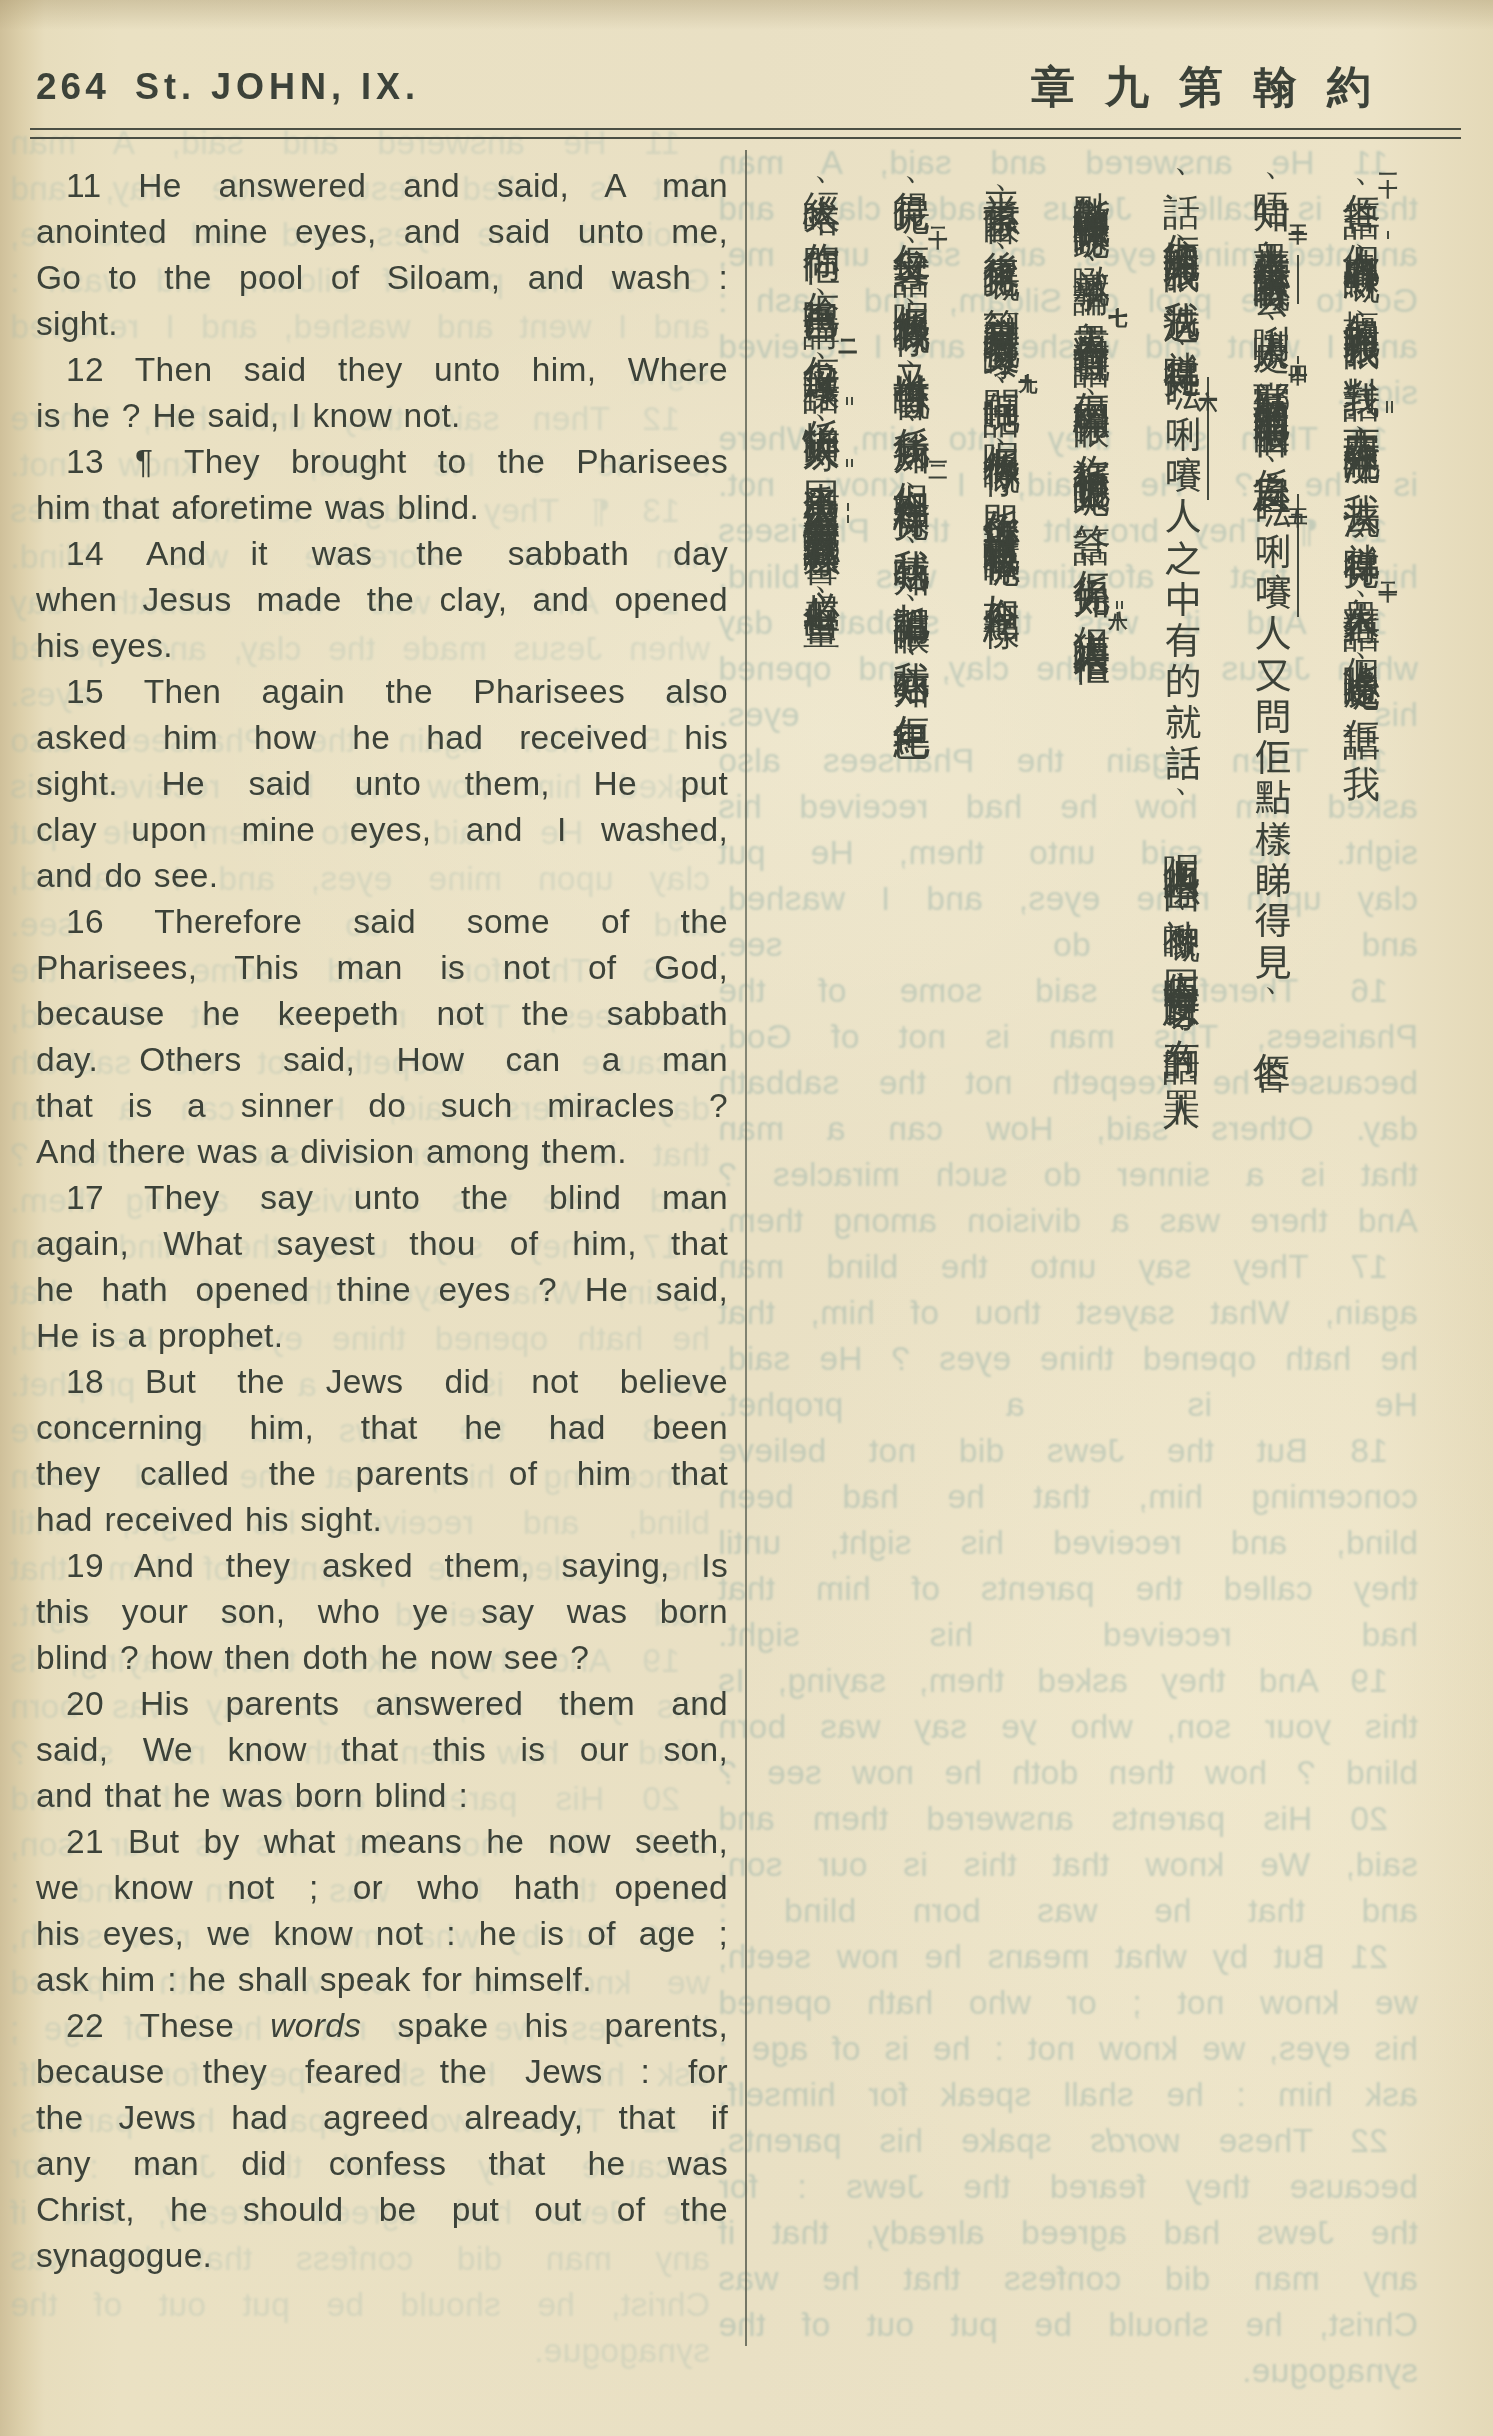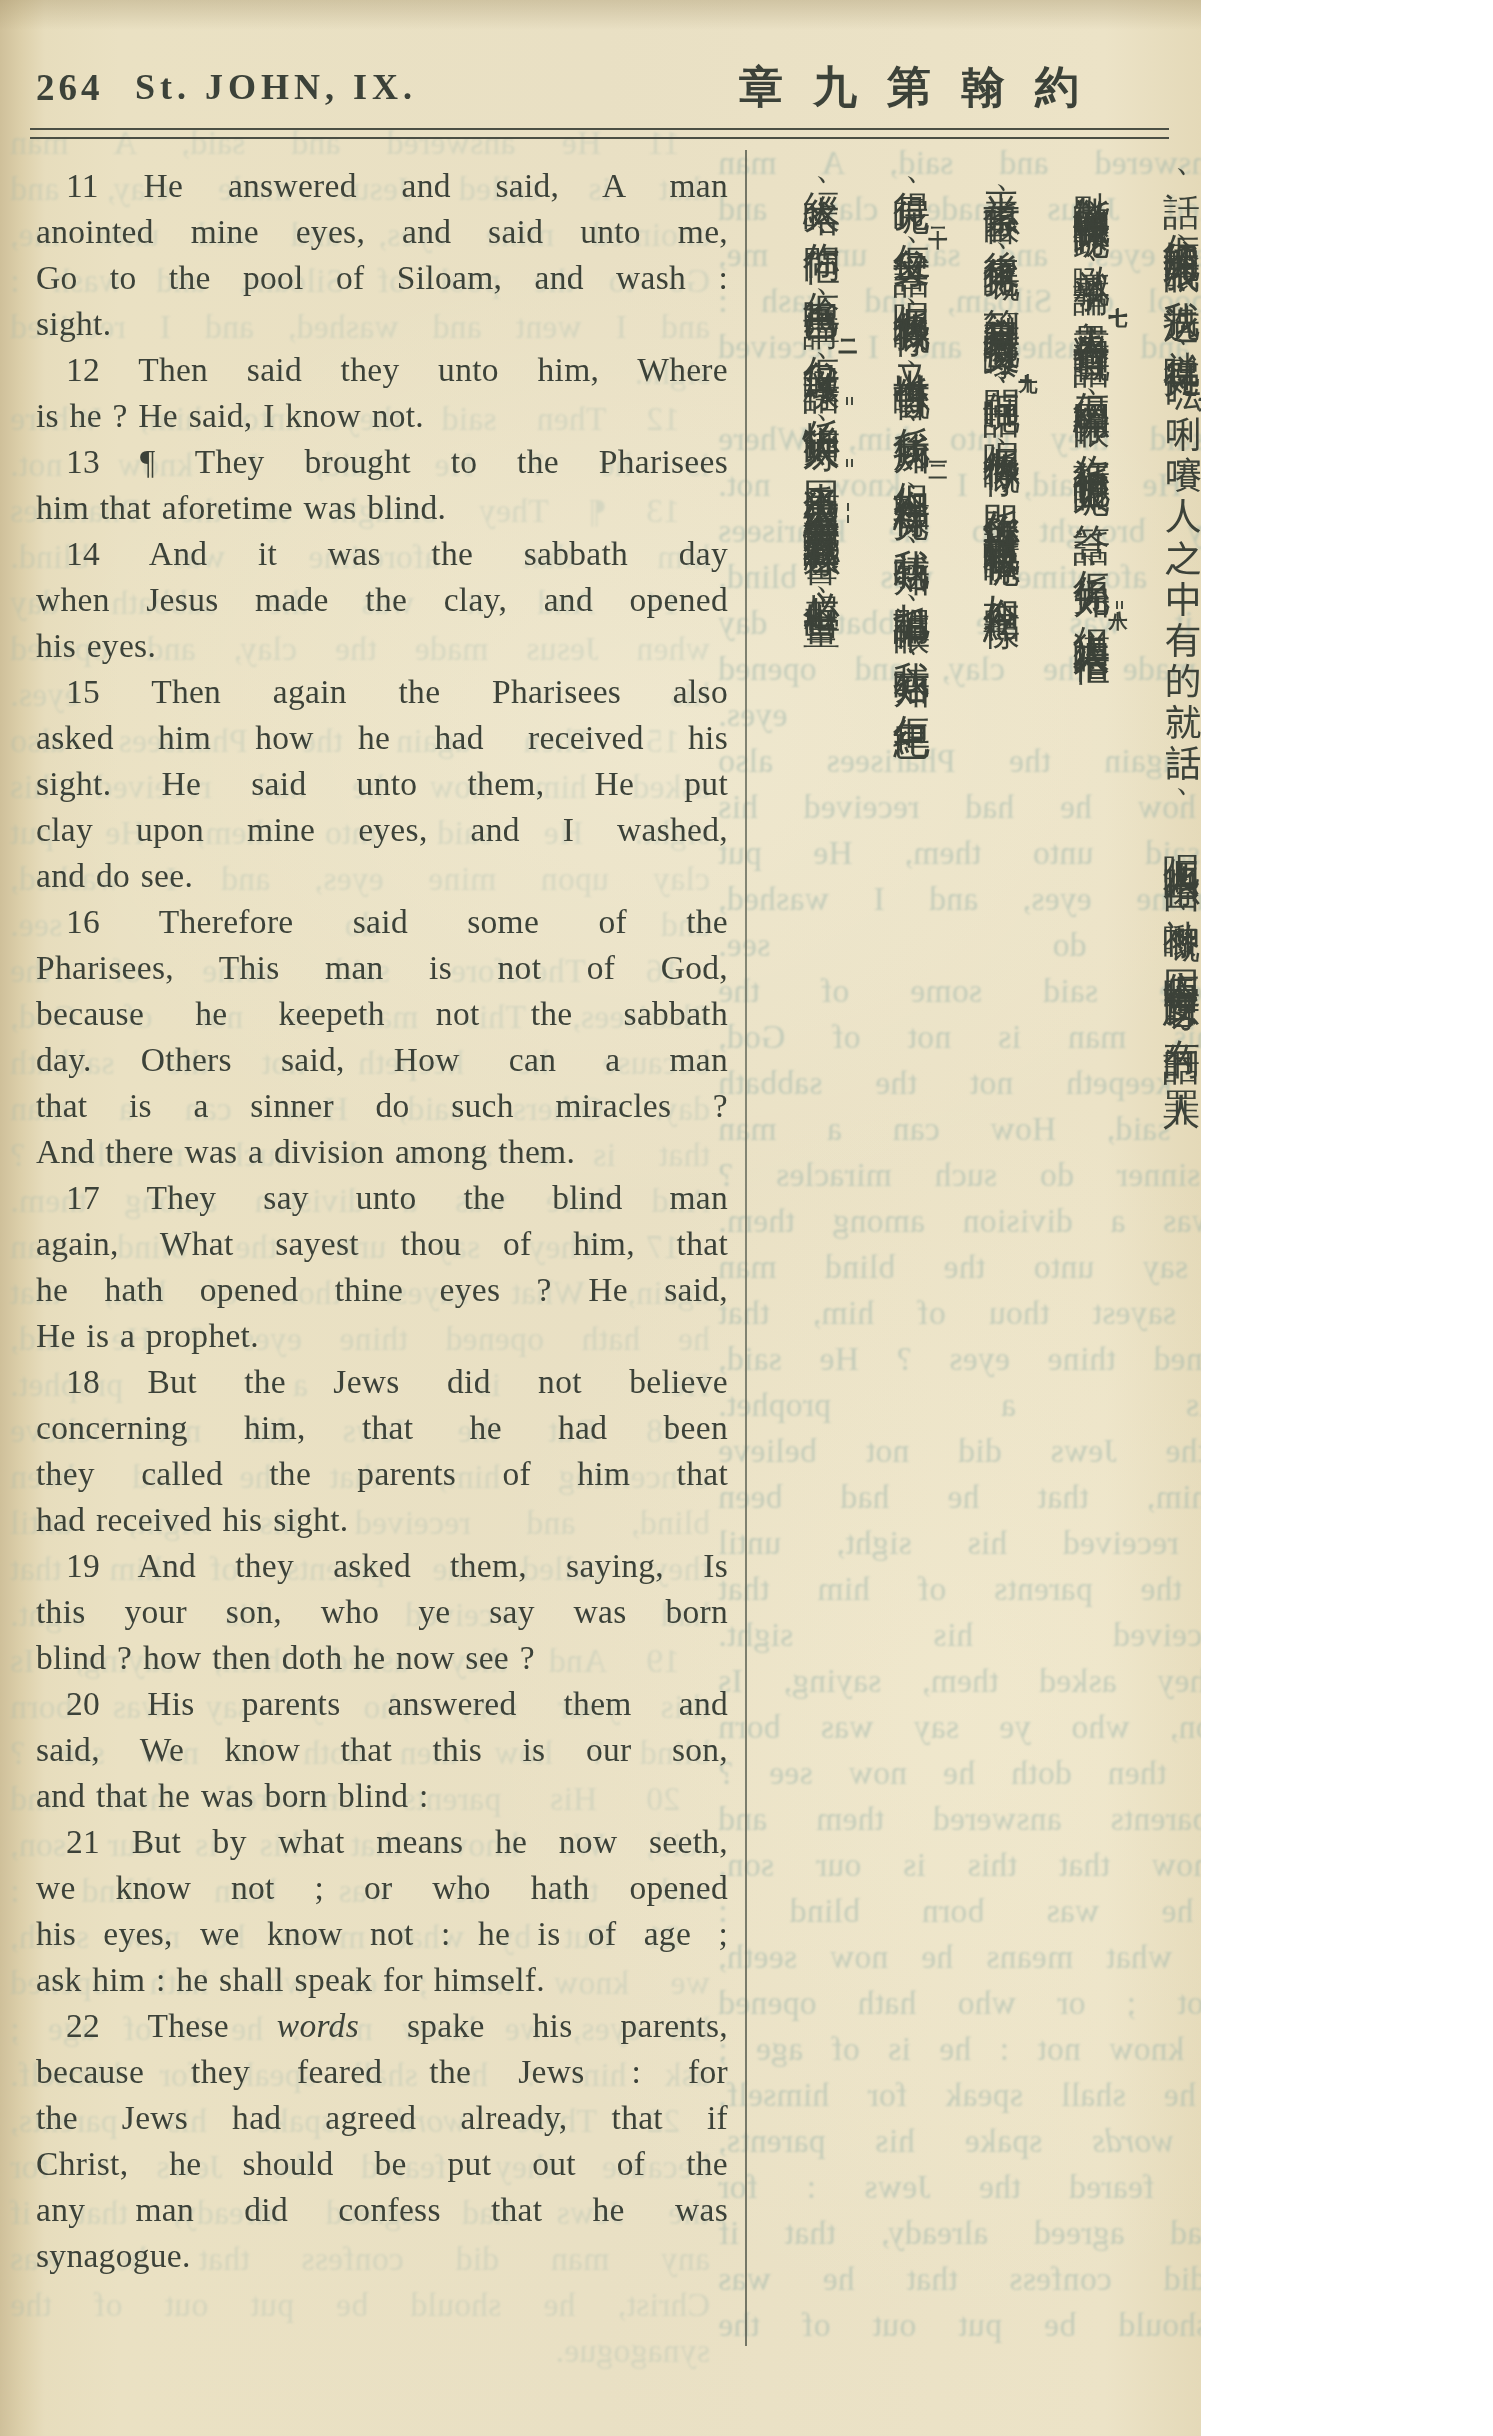--- a/index.html
+++ b/index.html
@@ -1,25 +1,25 @@
 <!DOCTYPE html>
 <html><head>
 <meta charset="utf-8">
 <style>
   html,body{margin:0;padding:0;}
   .page{
     position:relative;
-    width:1201px;height:2436px;
+    width:1493px;height:2436px;
     background:
       radial-gradient(ellipse 900px 700px at 55% 30%, rgba(255,252,235,.25), rgba(0,0,0,0) 70%),
       radial-gradient(ellipse 700px 900px at 80% 70%, rgba(250,244,220,.3), rgba(0,0,0,0) 70%),
       linear-gradient(90deg, #cfc09a 0px, #ddd0ab 22px, #e7ddbd 45px, #eae1c3 120px, #e9e0c4 50%, #ece3c7 92%, #e4d9b8 100%),
       #e9e0c4;
     overflow:hidden;
-    font-family:Liberation Serif, serif;
+    font-family:Liberation Sans, sans-serif;
     color:#3c4239;
   }
   .edge-top{position:absolute;left:0;top:0;width:100%;height:30px;
     background:linear-gradient(180deg, rgba(160,142,100,.35), rgba(160,142,100,0));}
   
   .header{position:absolute;left:0;top:58px;width:100%;height:60px;z-index:3;}
   .pgnum{position:absolute;left:36px;top:8px;font-size:37px;letter-spacing:4px;font-weight:bold;}
   .runtitle{position:absolute;left:135px;top:8px;font-size:36px;letter-spacing:5px;font-weight:bold;}
   .runtitle-cn{position:absolute;right:92px;top:0px;font-size:44px;letter-spacing:30px;font-weight:bold;white-space:nowrap;}
   .dblrule{position:absolute;left:30px;right:32px;top:128px;height:7px;z-index:3;
@@ -204,22 +204,22 @@
       <div class="eline ind"><span>20 His parents answered them and</span></div>
       <div class="eline"><span>said, We know that this is our son,</span></div>
       <div class="eline end"><span>and that he was born blind :</span></div>
       <div class="eline ind"><span>21 But by what means he now seeth,</span></div>
       <div class="eline"><span>we know not ; or who hath opened</span></div>
       <div class="eline"><span>his eyes, we know not : he is of age ;</span></div>
       <div class="eline end"><span>ask him : he shall speak for himself.</span></div>
       <div class="eline ind"><span>22 These </span><i>words</i><span> spake his parents,</span></div>
       <div class="eline"><span>because they feared the Jews : for</span></div>
       <div class="eline"><span>the Jews had agreed already, that if</span></div>
+      <div class="eline"><span>any man did confess that he was</span></div>
       <div class="eline"><span>Christ, he should be put out of the</span></div>
-      <div class="eline"><span>any man did confess that he was</span></div>
       <div class="eline end"><span>synagogue.</span></div>
     </div>
 
   <div class="vrule"></div>
 
   <div class="cn">
       <div class="col"><span class="v">十一</span>佢答話<span class="p">、</span>個人名呌<span class="m1">耶穌</span>嘅<span class="p">、</span>摳勻的泥搽我眼<span class="p">、</span>對我話<span class="p">、</span>去<span class="m2">西羅亞</span>池洗吓<span class="p">、</span>我去洗<span class="p">、</span>就睇得見<span class="p">、</span><span class="v">十二</span>衆人對佢話<span class="p">、</span>個人喺邊處呢<span class="p">、</span>佢話<span class="p">、</span>我</div>
       <div class="col">唔知<span class="p">、</span><span class="v">十三</span>衆人帶住平素係盲眼嘅去<span class="m1">𠵽唎㘔</span>人處<span class="p">、</span><span class="v">十四</span>當<span class="m1">耶穌</span>摳勻的泥開佢眼個日<span class="p">、</span>係安息日<span class="p">、</span><span class="v">十五</span><span class="m1">𠵽唎㘔</span>人又問佢點樣睇得見<span class="p">、</span>佢答</div>
       <div class="col">話<span class="p">、</span>佢擠的泥落我眼<span class="p">、</span>我洗過<span class="p">、</span>就睇得見<span class="p">、</span><span class="v">十六</span><span class="m1">𠵽唎㘔</span>人之中有的就話<span class="p">、</span>呢個人唔係由　神嚟嘅<span class="p">、</span>因佢唔守安息日呀<span class="p">、</span>有的話<span class="p">、</span>罪人</div>
       <div class="col">點能做噉樣嘅異跡呢<span class="p">、</span>噉就爭論<span class="p">、</span><span class="v">十七</span>衆人再對個盲嘅話<span class="p">、</span>佢已經開你眼<span class="p">、</span>你話佢係乜嘢人呢<span class="p">、</span>答話<span class="p">、</span>佢係先知<span class="p">、</span><span class="v">十八</span>但<span class="m2">猶太</span>人唔信佢</div>

